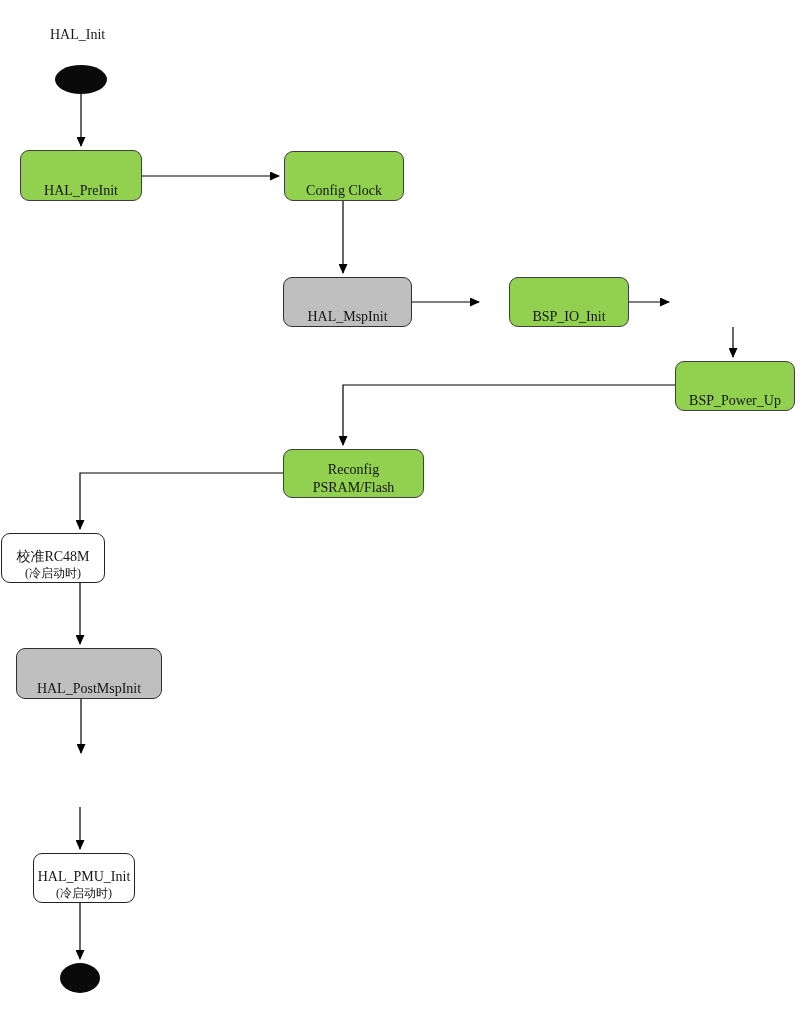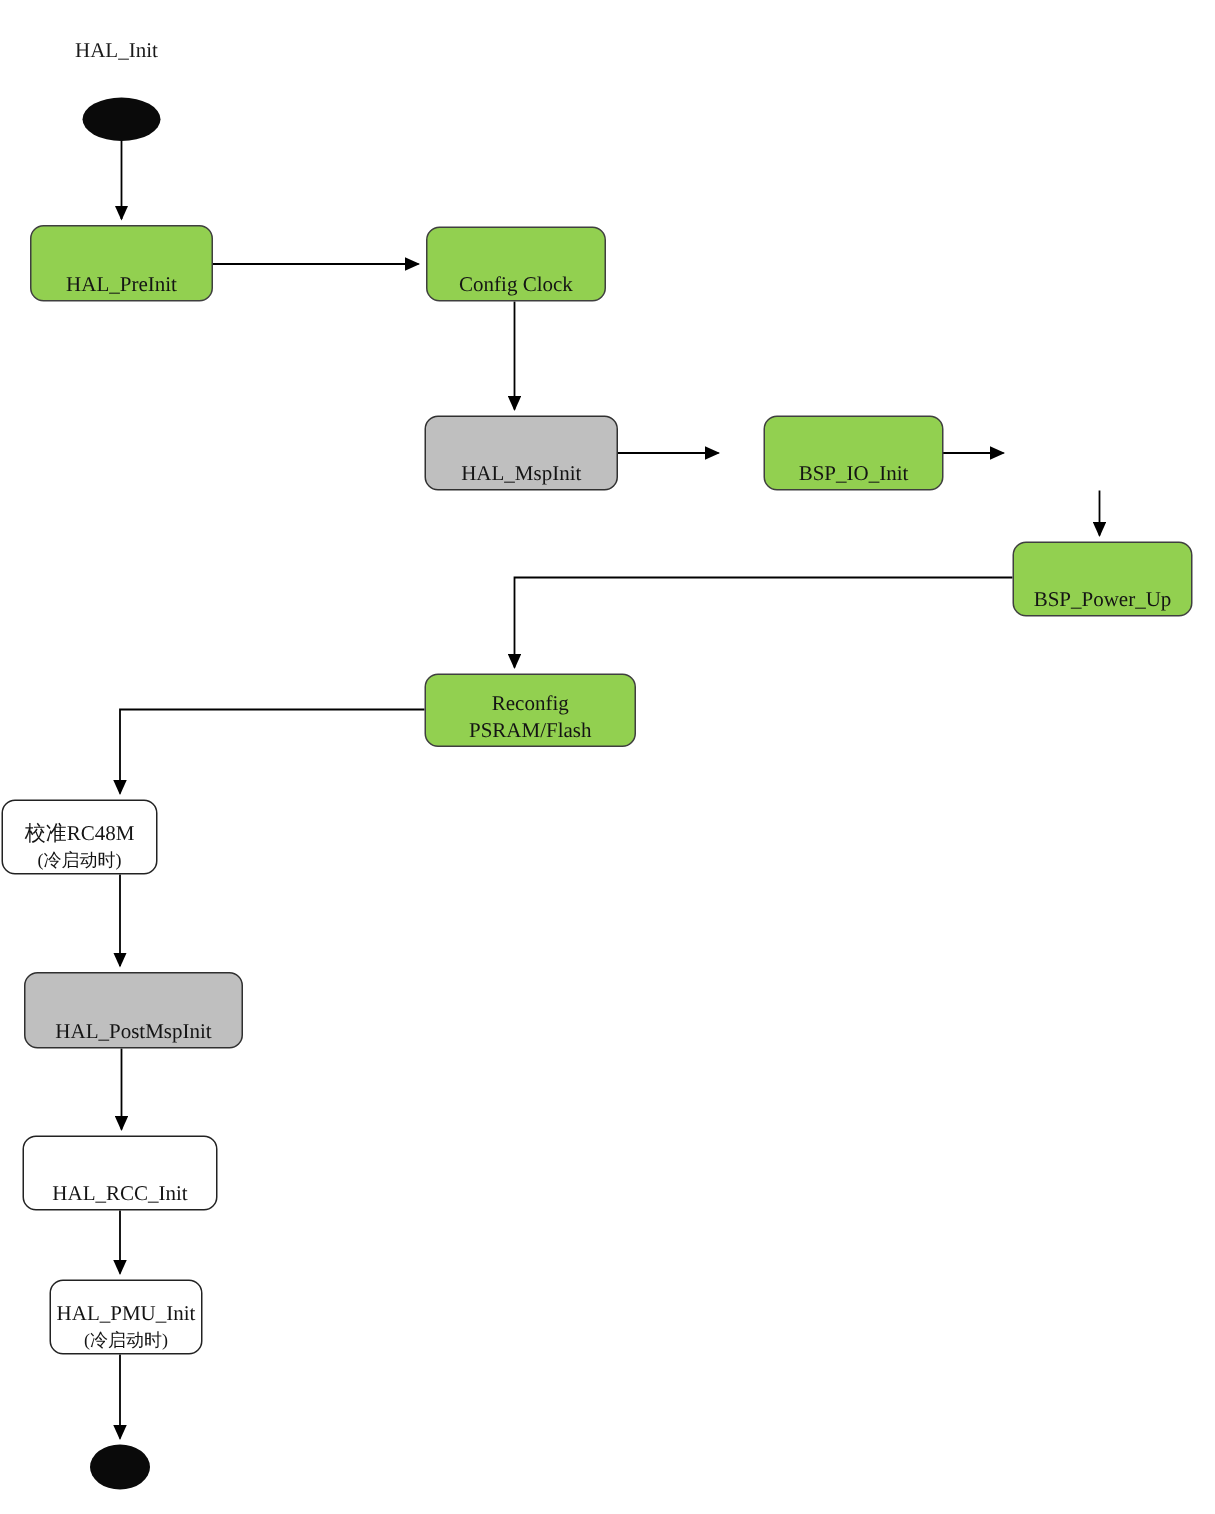--- a/index.html
+++ b/index.html
@@ -102,23 +102,20 @@
 
   <div class="node white n-calib-rc48m">
     <span>校准RC48M</span>
     <span class="sub">(冷启动时)</span>
   </div>
 
   <div class="node gray n-postmspinit">
     <span>HAL_PostMspInit</span>
   </div>
 
-  <div class="node white n-rcc-init">
-    <span>HAL_RCC_Init</span>
-  </div>
 
   <div class="node white n-pmu-init">
     <span>HAL_PMU_Init</span>
     <span class="sub">(冷启动时)</span>
   </div>
 
   <div class="terminal end"></div>
 
 </div>
 

